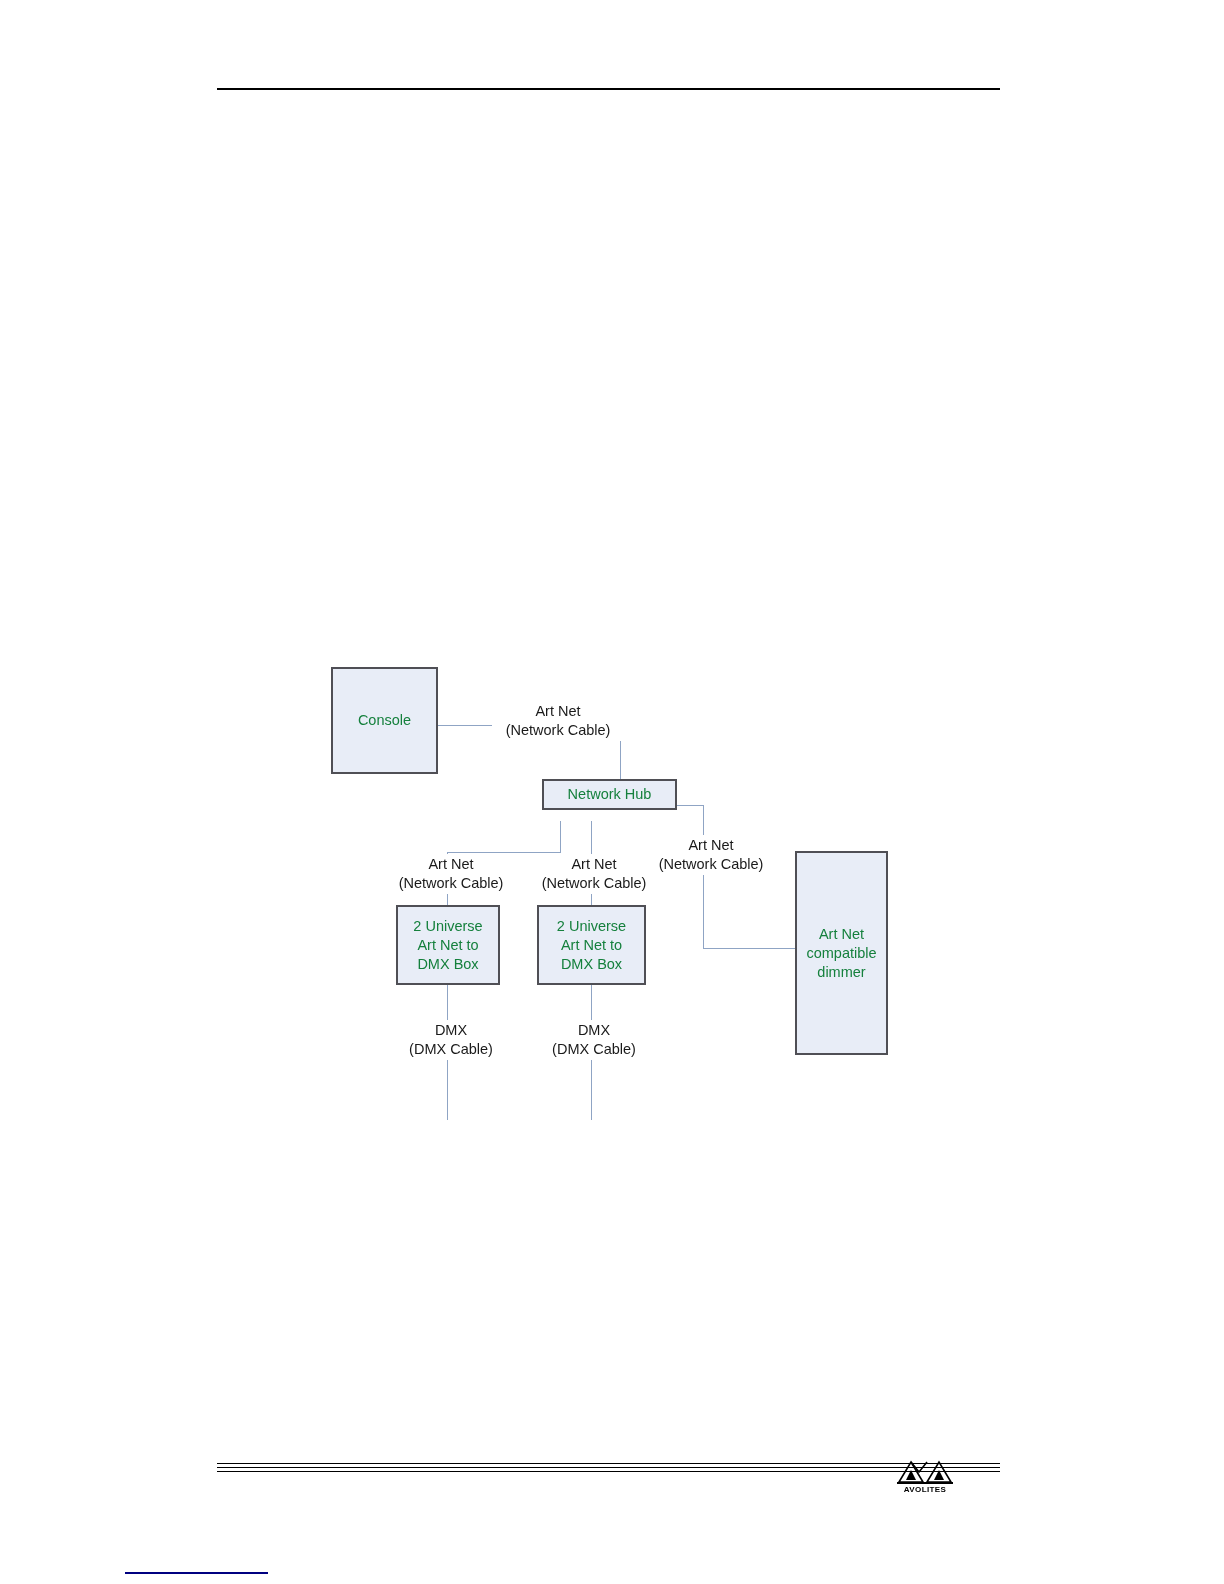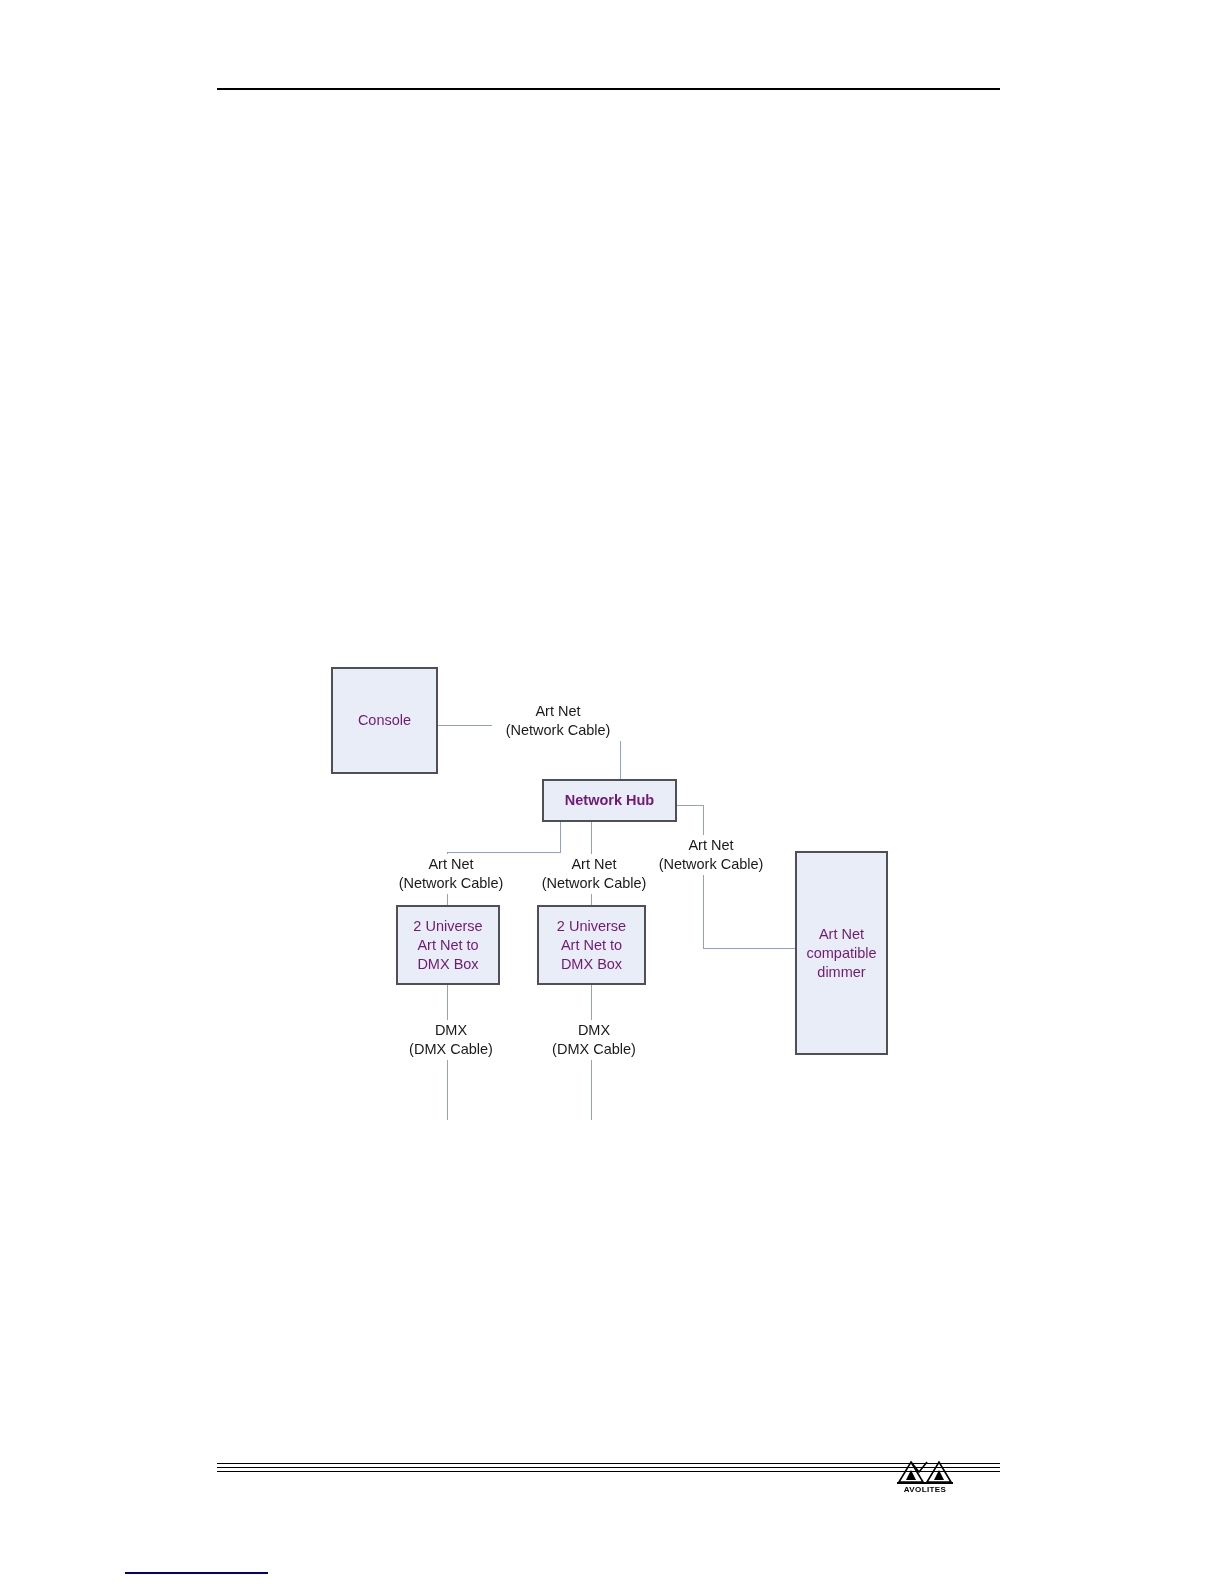--- a/index.html
+++ b/index.html
@@ -86,29 +86,29 @@
 
   .node {
     position: absolute;
     box-sizing: border-box;
     background: #e8edf7;
     border: 2px solid #4f4f55;
     display: flex;
     align-items: center;
     justify-content: center;
     text-align: center;
-    color: #701a75;
+    color: #15803d;
     font-size: 14.5px;
     line-height: 19px;
     z-index: 3;
   }
   .node .nlabel { display: block; white-space: pre-line; }
 
   .node-console   { left: 331px; top: 667px;  width: 107px; height: 107px; }
-  .node-hub       { left: 542px; top: 779px;  width: 135px; height: 43px; font-weight: bold;  }
+  .node-hub       { left: 542px; top: 779px;  width: 135px; height: 31px;  }
   .node-box-a     { left: 396px; top: 905px;  width: 104px; height: 80px;  }
   .node-box-b     { left: 537px; top: 905px;  width: 109px; height: 80px;  }
   .node-dimmer    { left: 795px; top: 851px;  width: 93px;  height: 204px; }
 
   
   .wire {
     position: absolute;
     background: #8fa4c4;
     z-index: 1;
   }

